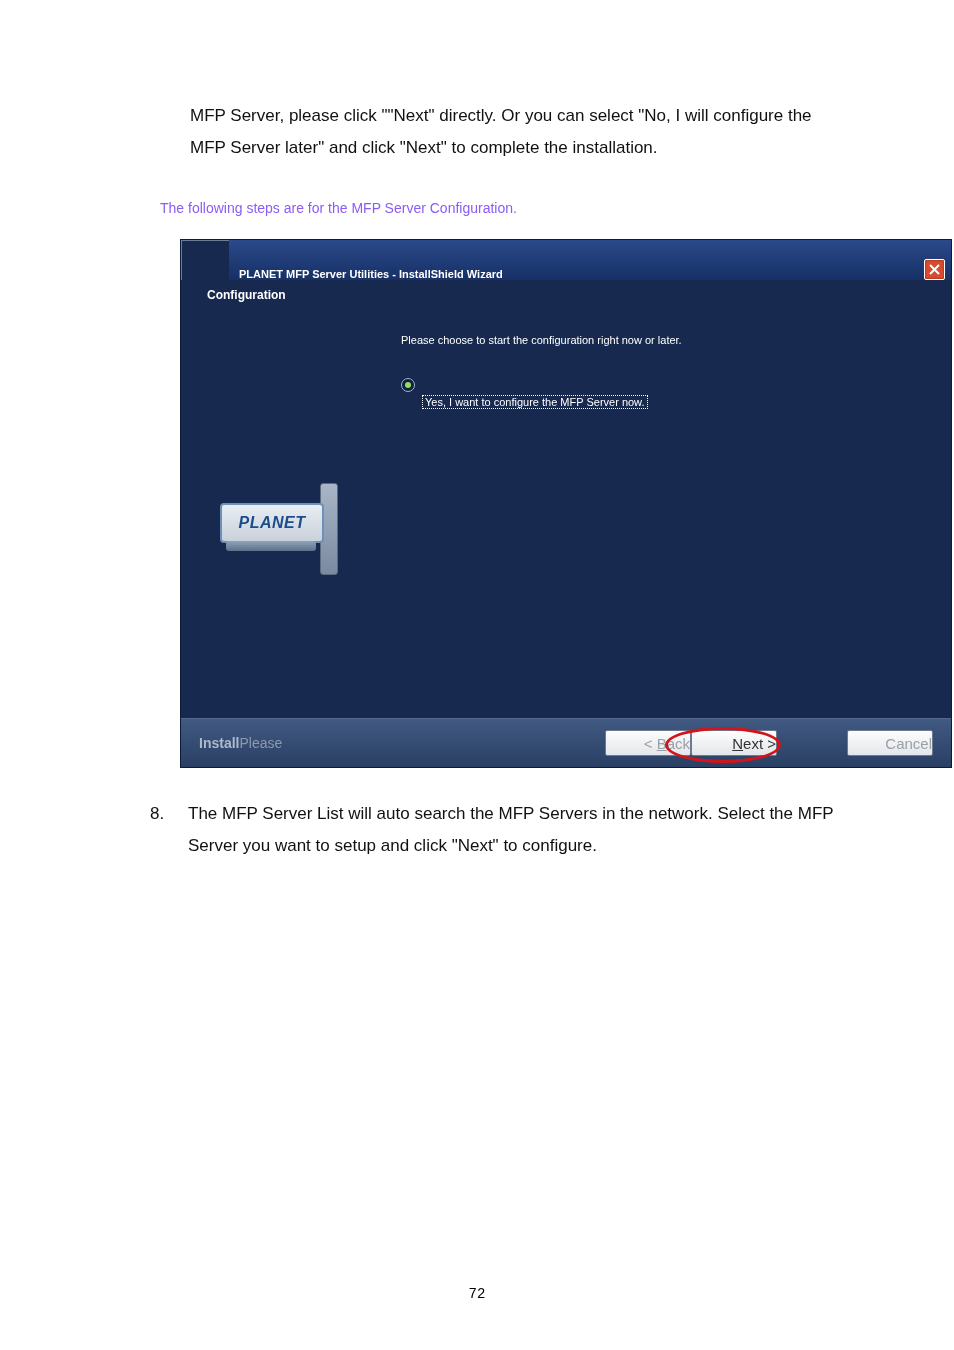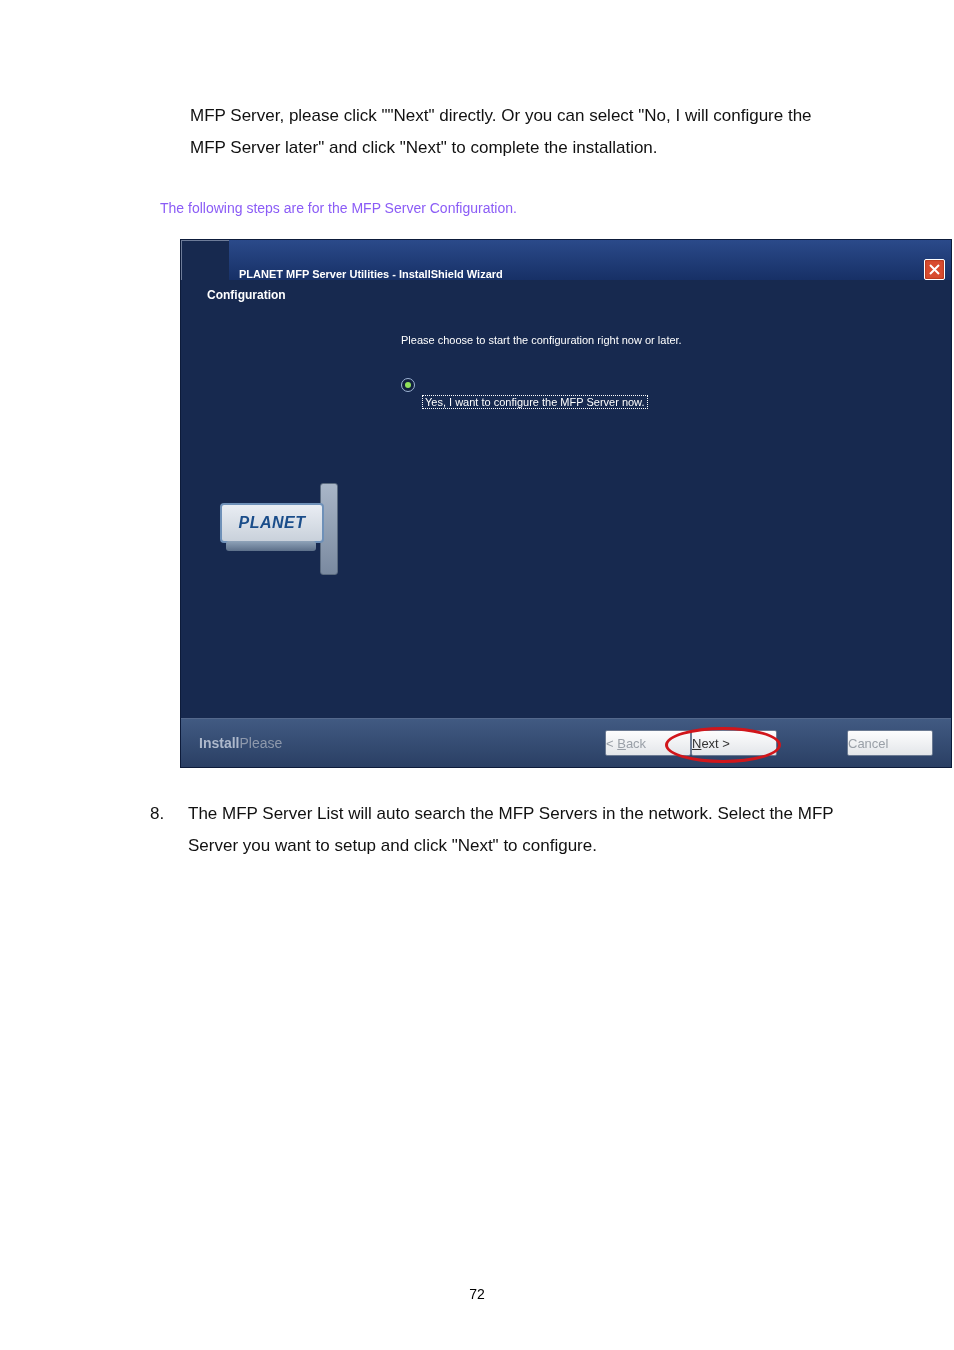--- a/index.html
+++ b/index.html
@@ -189,25 +189,25 @@
     display:flex;
     align-items:center;
     gap: 10px;
   }
   .btn {
     width: 84px;
     height: 24px;
     background: linear-gradient(#fdfdfd,#e3e6ea);
     border: 1px solid #6b7a92;
     border-radius: 2px;
-    font-size: 13px;
-    font-family: Tahoma, Verdana, sans-serif;
-    display:flex;
-    align-items:center;
-    justify-content:flex-start;
+    font-size: 15px;
+    font-family: Tahoma, Verdana, sans-serif;
+    display:flex;
+    align-items:center;
+    justify-content:flex-end;
     color:#333;
   }
   .btn.disabled {
     color:#9aa0a8;
   }
   .btn u { text-decoration: underline; }
   .next-back-wrap {
     position: relative;
     display:flex;
     align-items:center;
@@ -240,21 +240,21 @@
   .numbered .txt {
     flex: 1;
   }
   .page-number {
     position:absolute;
     bottom: 48px;
     left: 0; right:0;
     text-align:center;
     font-size:14px;
     color:#000;
-    font-family: Liberation Sans, sans-serif;
+    font-family: Liberation Mono, monospace;
   }
 </style>
 </head>
 <body>
 
 <div class="page">
 
   <div class="body-text">MFP Server, please click ""Next" directly. Or you can select "No, I will configure the MFP Server later" and click "Next" to complete the installation.</div>
 
   <div class="body-text2">The following steps are for the MFP Server Configuration.</div>

